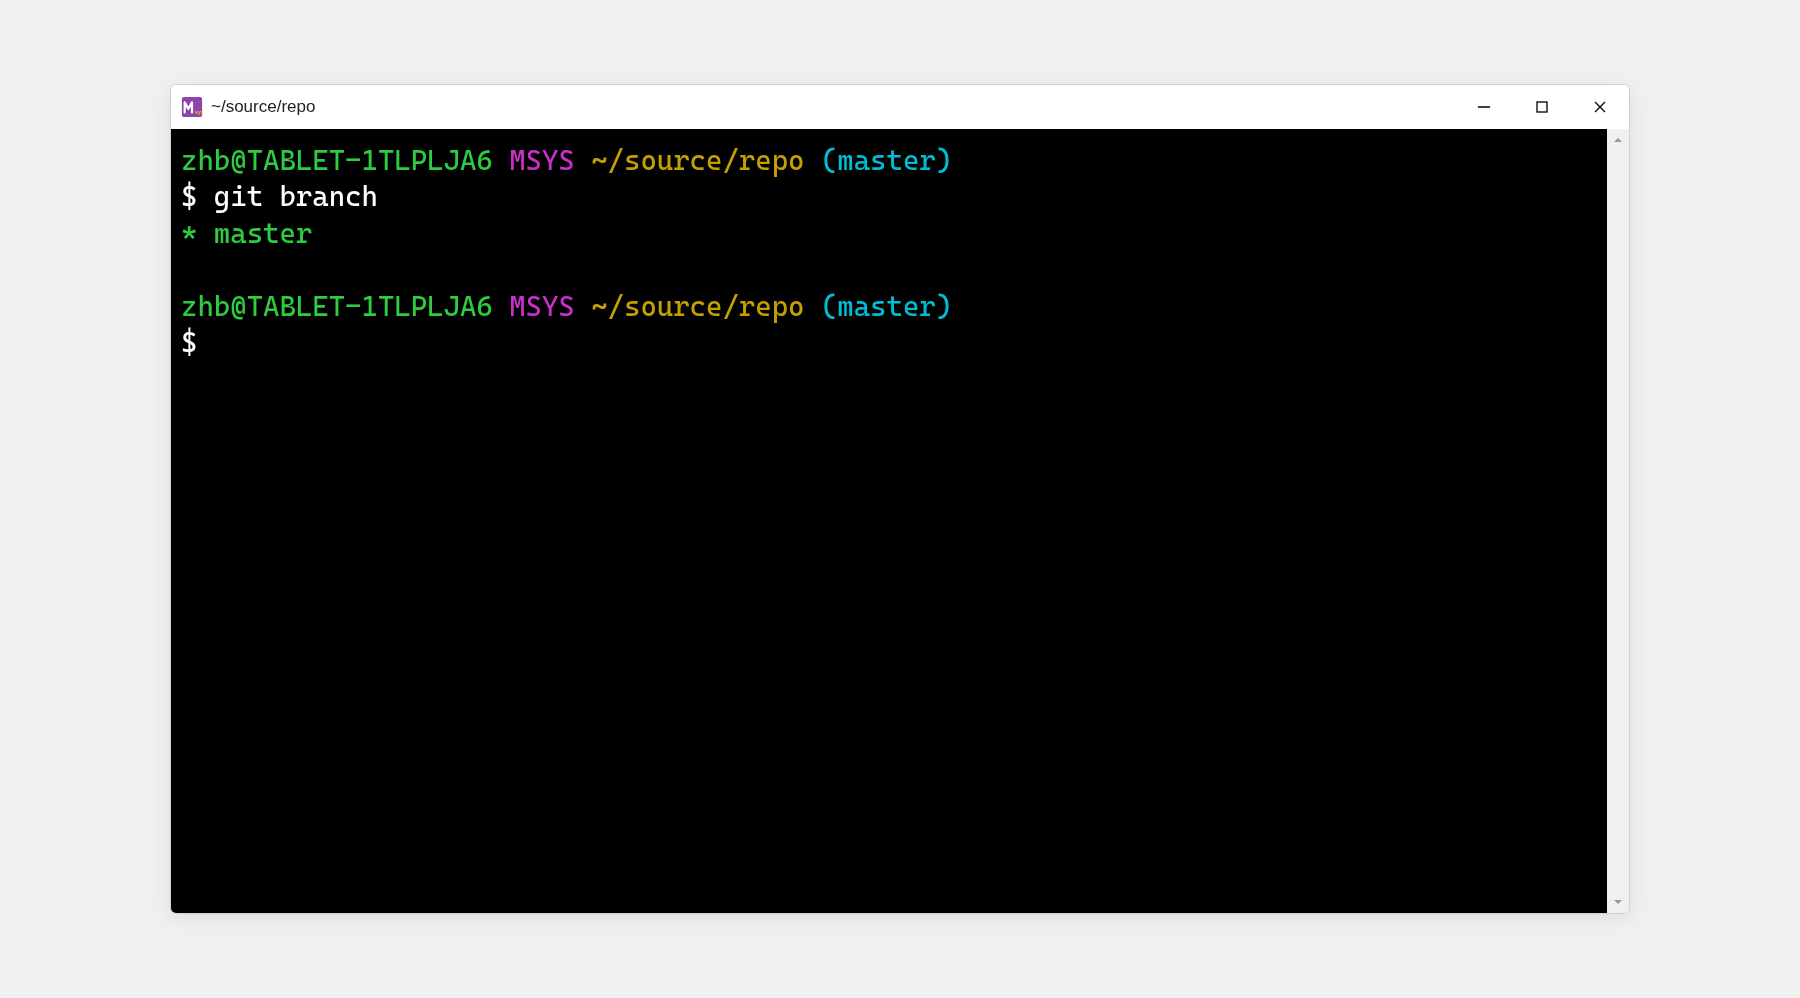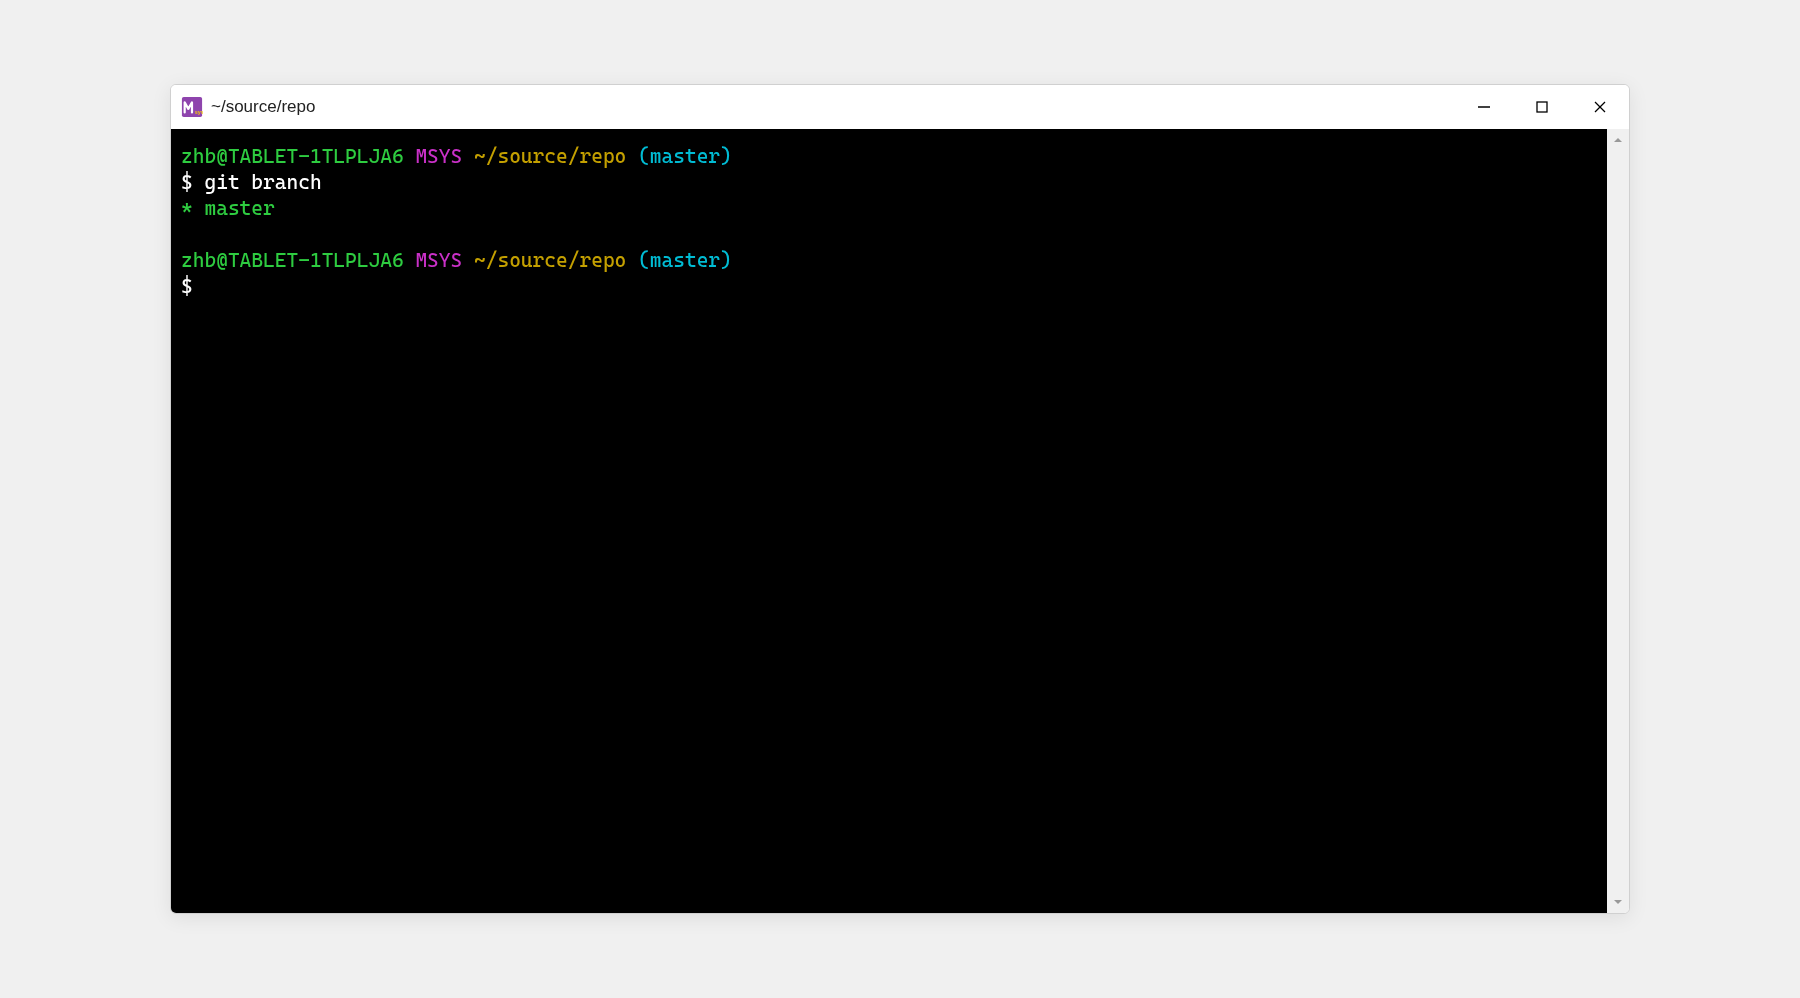--- a/index.html
+++ b/index.html
@@ -70,21 +70,21 @@
     .content-wrap {
       flex: 1;
       display: flex;
       overflow: hidden;
     }
     .terminal {
       flex: 1;
       background: #000000;
       color: #ffffff;
       font-family: "Cascadia Mono", "Consolas", monospace;
-      font-size: 20px;
+      font-size: 28px;
       line-height: 1.3;
       padding: 14px 10px 10px 10px;
       white-space: pre;
       overflow: hidden;
     }
     .scrollbar {
       width: 22px;
       background: #f0f0f0;
       display: flex;
       flex-direction: column;

